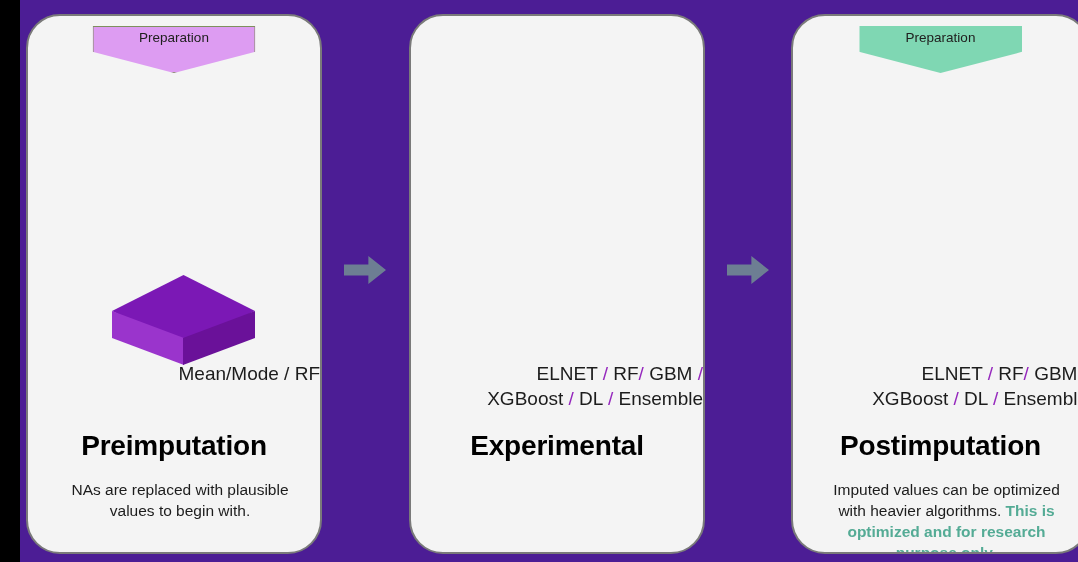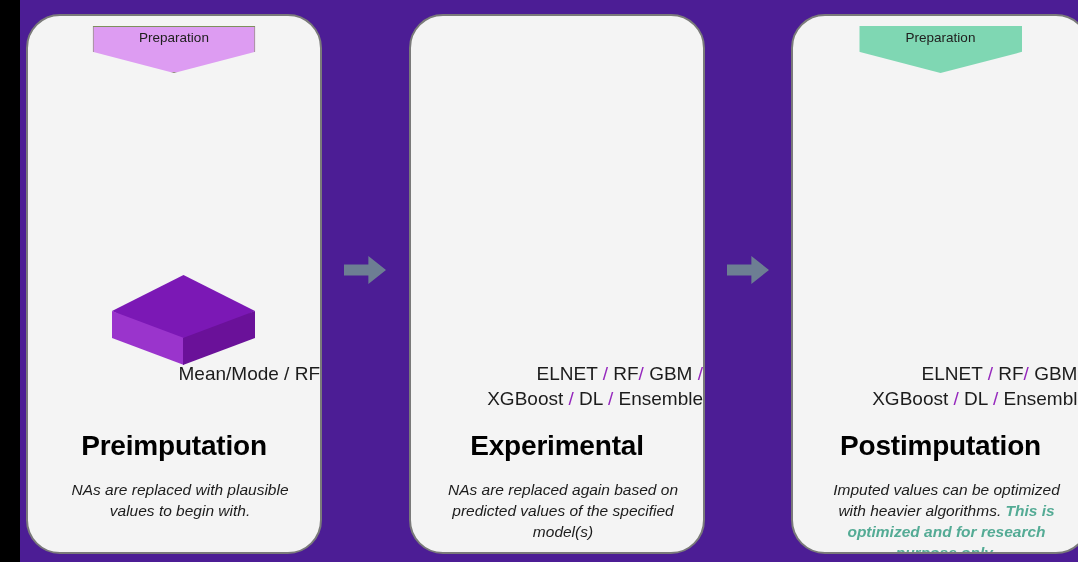--- a/index.html
+++ b/index.html
@@ -134,21 +134,20 @@
   }
   .heading-row { top: 414px; }
 
   .desc {
     position: absolute;
     left: 28px; right: 16px;
     text-align: center;
     font-size: 15.5px;
     color: #1c1c1c;
     line-height: 21px;
-    font-style: italic;
   }
   .desc-row { top: 463px; }
   .desc .accent {
     color: #54ab95;
     font-weight: bold;
   }
 </style>
 </head>
 <body>
 
@@ -179,23 +178,20 @@
   <div class="arrow arrow-1"></div>
 
   <div class="panel panel-2">
 
     <div class="models models-2">
       <span>ELNET </span><span class="sep">/</span><span> RF</span><span class="sep">/</span><span> GBM </span><span class="sep">/</span><br><span> XGBoost </span><span class="sep">/</span><span> DL </span><span class="sep">/</span><span> Ensemble</span>
     </div>
 
     <div class="heading heading-row">Experimental</div>
 
-    <div class="desc desc-row">
-      <span>NAs are replaced again based on predicted values of the specified model(s)</span>
-    </div>
   </div>
 
   <div class="arrow arrow-2"></div>
 
   <div class="panel panel-3">
     <div class="banner banner-exp">
       <span class="banner-label">Preparation</span>
     </div>
 
     <div class="models models-3">

